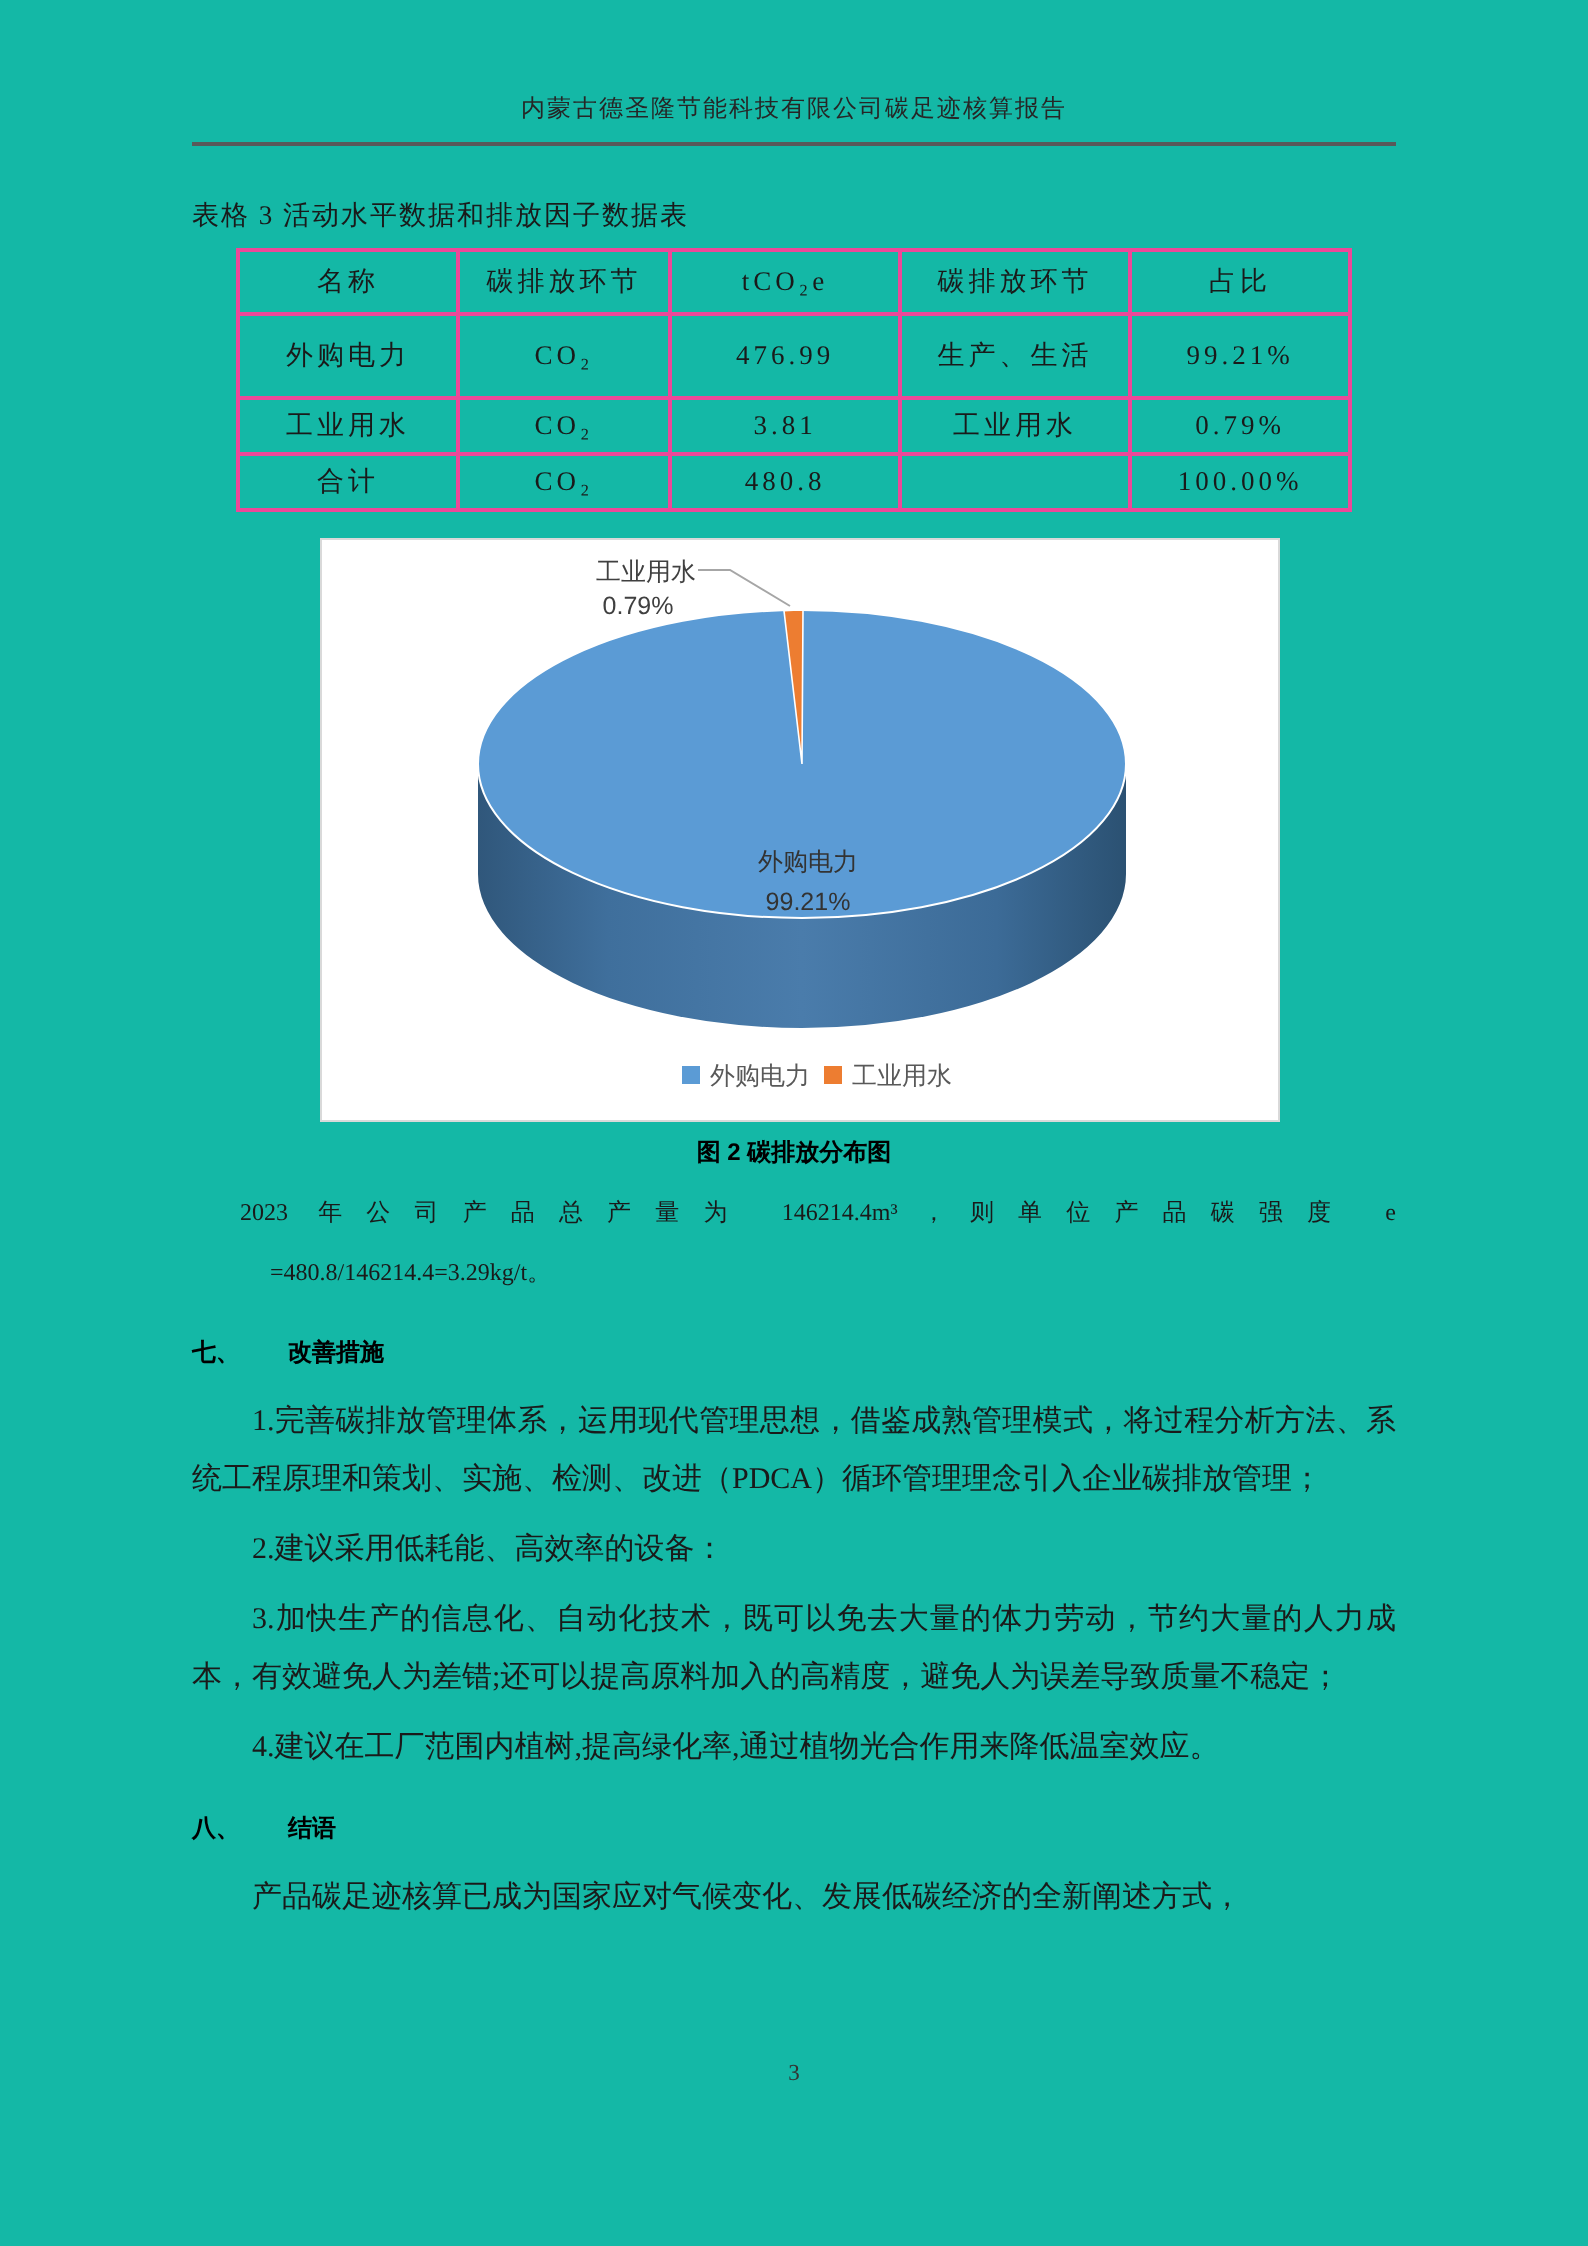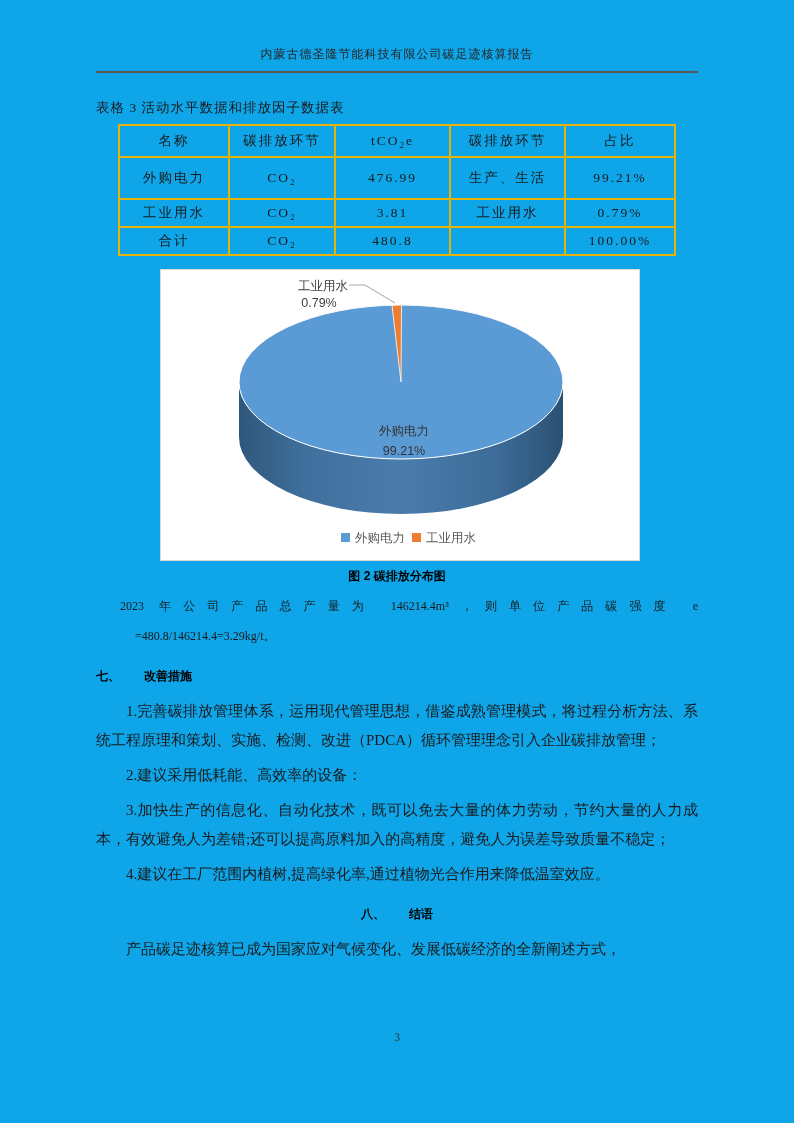--- a/index.html
+++ b/index.html
@@ -1,33 +1,33 @@
 <!DOCTYPE html>
 <html><head>
 <meta charset="utf-8">
 <style>
   html,body { margin:0; padding:0; background:#e8e8e8; }
   .page {
-    width:794px; height:1123px; background:#0ea5e9; margin:0 auto;
+    width:794px; height:1123px; background:#14b8a6; margin:0 auto;
     position:relative; overflow:hidden;
     font-family:"Liberation Serif","DejaVu Serif",serif; color:#1a1a1a;
   }
   .content { padding:46px 96px 0 96px; }
 
   
   .doc-header {
     text-align:center; font-size:12px; letter-spacing:1px; color:#262626;
     padding-bottom:8px; border-bottom:2px solid #595959;
   }
 
   
   .table-title { text-align:left; font-size:13.5px; letter-spacing:1px; margin:26px 0 7px; }
   table.data { border-collapse:collapse; margin:0 auto; width:556px; table-layout:fixed; }
   table.data th, table.data td {
-    border:2px solid #eab308; text-align:center; vertical-align:middle;
+    border:2px solid #ec4899; text-align:center; vertical-align:middle;
     font-size:13.5px; font-weight:normal; letter-spacing:2px; padding:0 2px;
   }
   tr.hrow  th { height:30px; }
   tr.row1  td { height:40px; }
   tr.row2  td, tr.row3 td { height:26px; }
 
   
   .chart-box {
     box-sizing:border-box; width:480px; height:292px; margin:13px 0 0 64px;
     border:1px solid #d9d9d9; background:#fff;
@@ -42,21 +42,21 @@
   
   .intro-p { margin:0 0 4px; font-size:12px; line-height:30px; }
   .jline { display:block; text-align:justify; text-align-last:justify; text-indent:2em; }
   .nline { display:block;margin-left:39px; }
   h2.sec {
     font-size:12px; font-weight:bold; margin:14px 0 10px; line-height:22px;
     font-family:"Liberation Sans","DejaVu Sans",sans-serif; color:#000;
   }
   h2.sec .hnum { margin-right:24px; }
   .body-p { margin:0 0 6px; font-size:15px; line-height:29px; text-align:justify; text-indent:2em; }
-  .sec8-top { margin-top:16px;text-align:center; }
+  .sec8-top { margin-top:16px; }
 
   .page-number {
     position:absolute; bottom:80px; left:0; width:100%;
     text-align:center; font-size:11.5px; color:#333;
   }
 </style>
 </head>
 <body>
 
 <div class="page">

